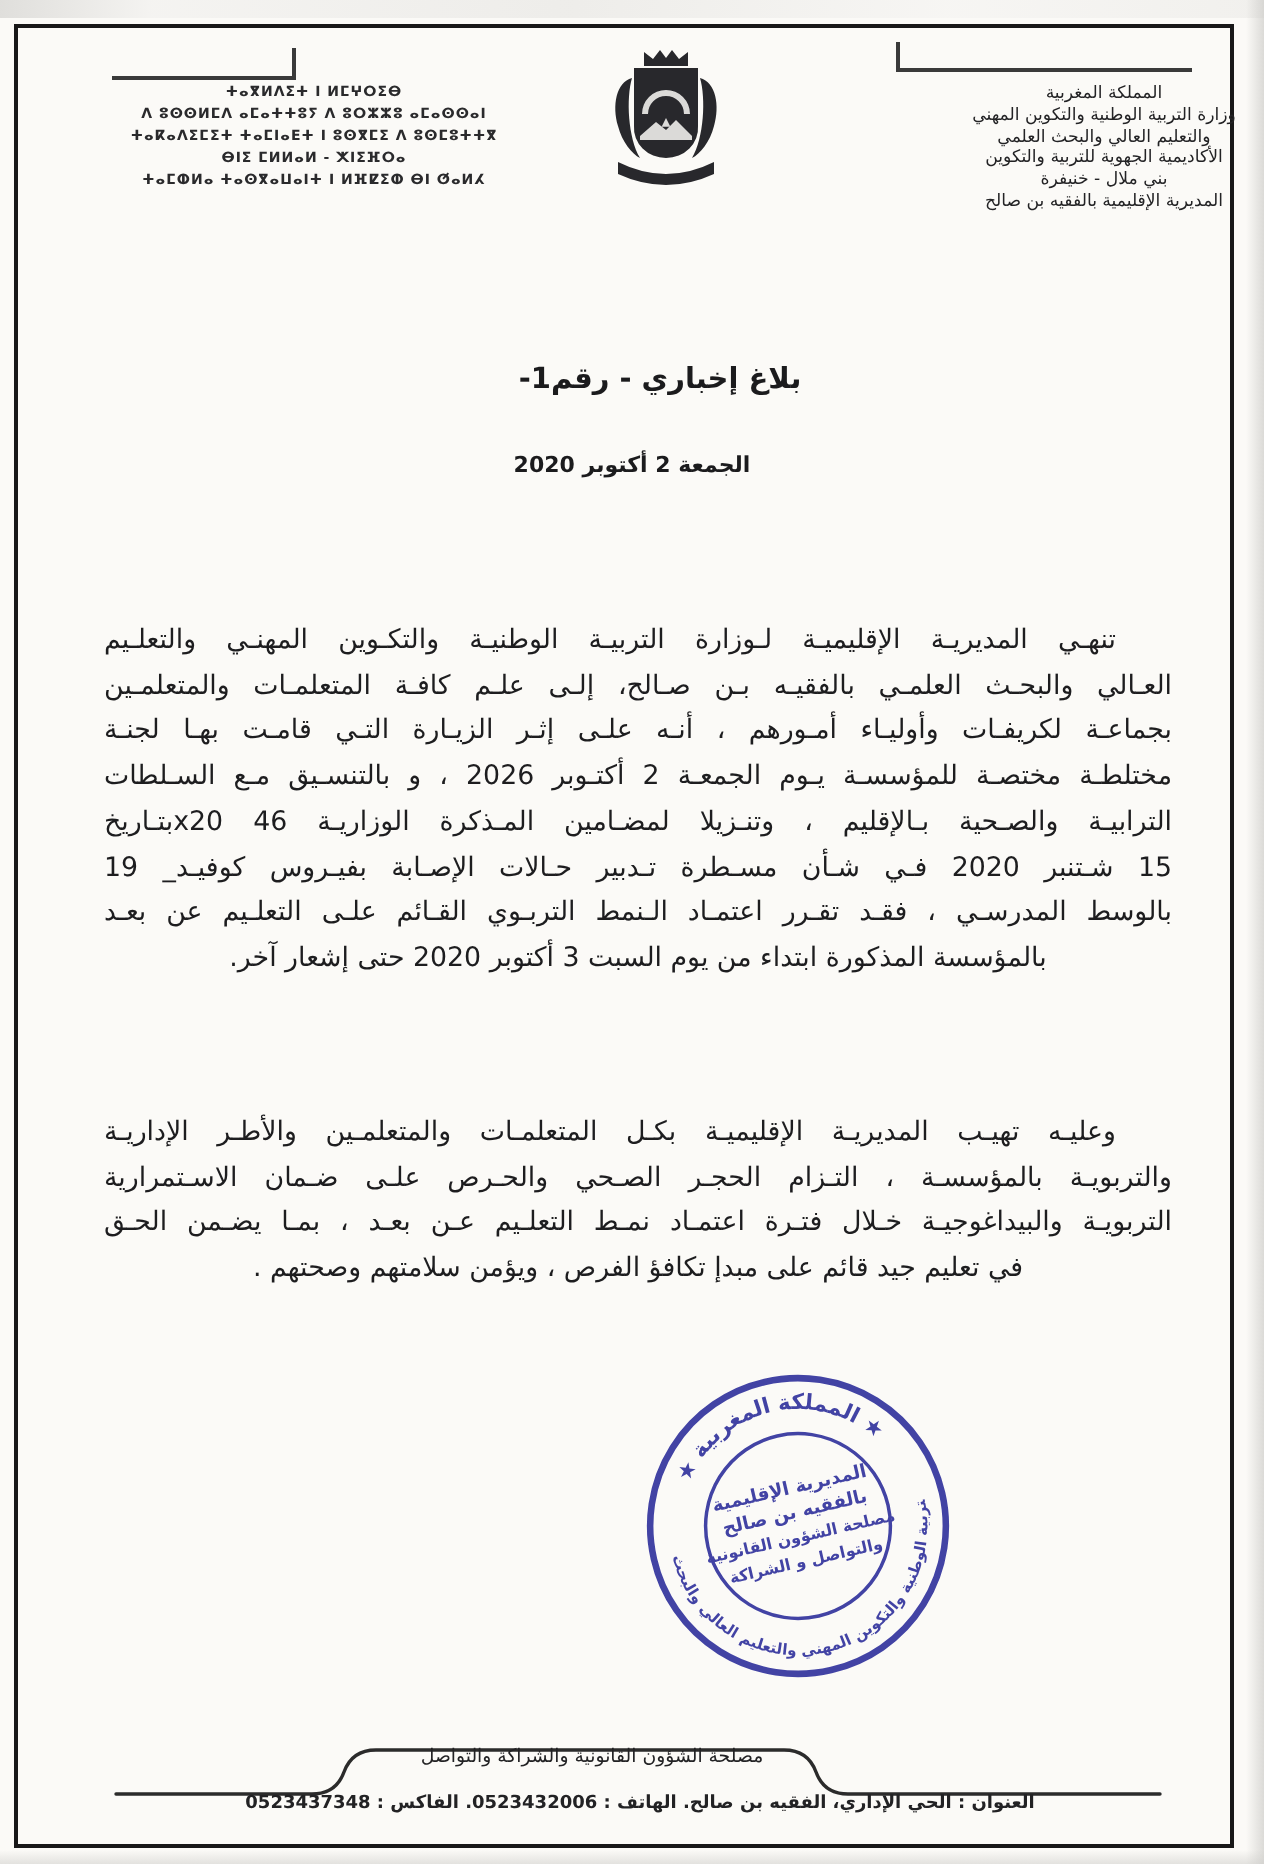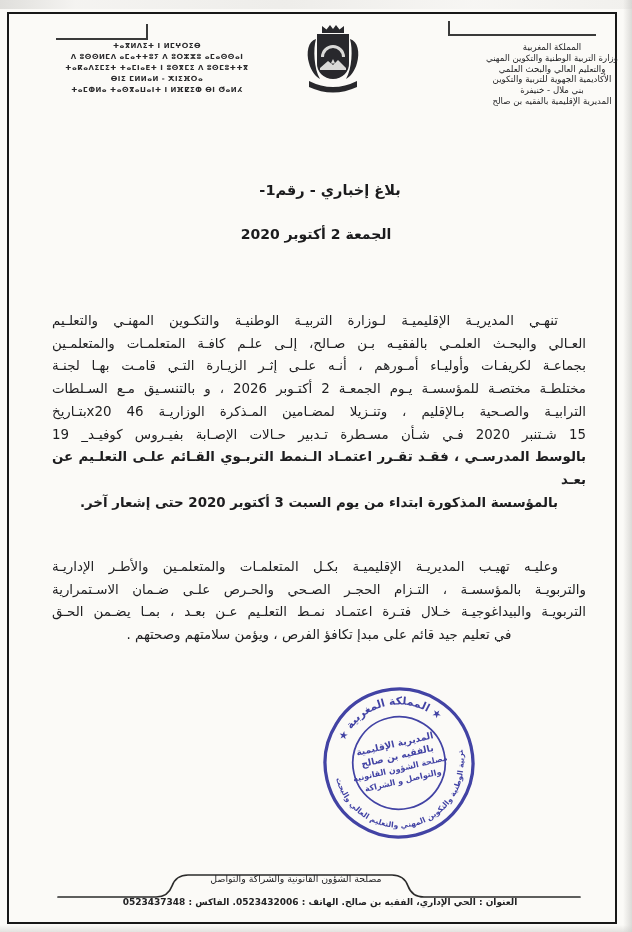--- a/index.html
+++ b/index.html
@@ -30,31 +30,31 @@
   .hdr-left{position:absolute;left:48px;top:41px;width:218px;text-align:center;
     font-size:7px;line-height:11px;color:#2a2a2c;letter-spacing:.5px;font-weight:bold;}
   .hdr-right{position:absolute;left:428px;top:42px;width:176px;text-align:center;
     font-size:8.6px;line-height:10.8px;color:#232325;font-weight:normal;margin-left:36px;}
   .coa{position:absolute;left:304px;top:23px;}
 
   
   .doc-title{position:absolute;left:0;right:0;top:182px;text-align:center;
     font-size:14.5px;font-weight:bold;color:#1b1b1d;margin-left:28px;}
   .doc-date{position:absolute;left:0;right:0;top:226px;text-align:center;
-    font-size:14px;font-weight:bold;color:#1b1b1d;}
+    font-size:11px;font-weight:bold;color:#1b1b1d;}
 
   
   .para{position:absolute;left:52px;right:46px;color:#1d1d1f;font-size:13.4px;margin-top:16px;}
   .p1{top:294px;}
   .p2{top:540px;}
   .bl{display:block;line-height:22.7px;text-align:justify;text-align-last:justify;
     white-space:normal;}
   .bl.first{padding-right:28px;}
   .bl.last{text-align-last:center;}
-  .bl.bold{font-weight:bold;}
+  .bl.bold{font-weight:normal;}
 
   
   .stamp-wrap{position:absolute;left:322px;top:686px;width:154px;height:154px;
     transform:rotate(-13deg);opacity:.92;}
   .stamp-wrap svg{width:100%;height:100%;}
   .st-stroke{fill:none;stroke:#33349E;}
   .st-text{fill:#33349E;font-weight:bold;}
 
   
   .footer-rule{position:absolute;left:0;top:860px;}

